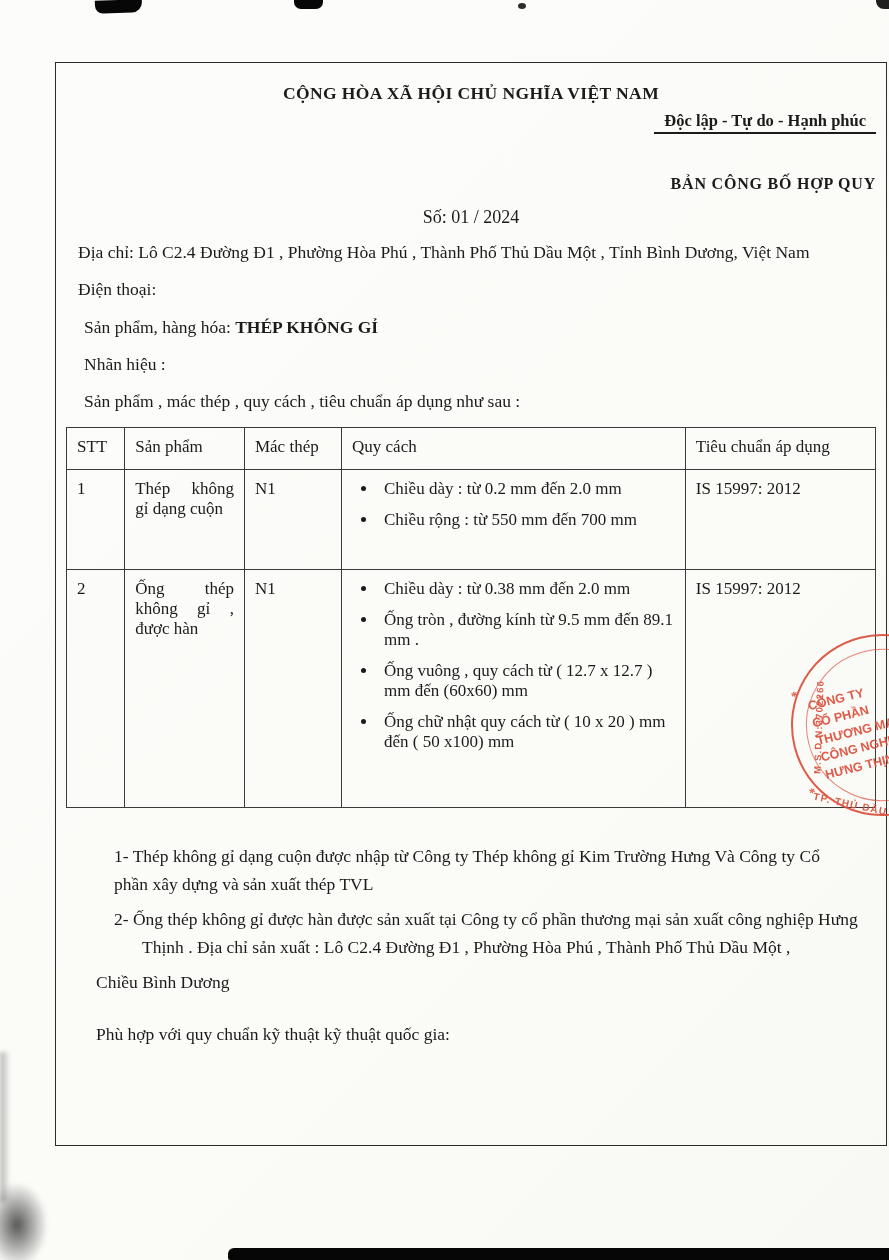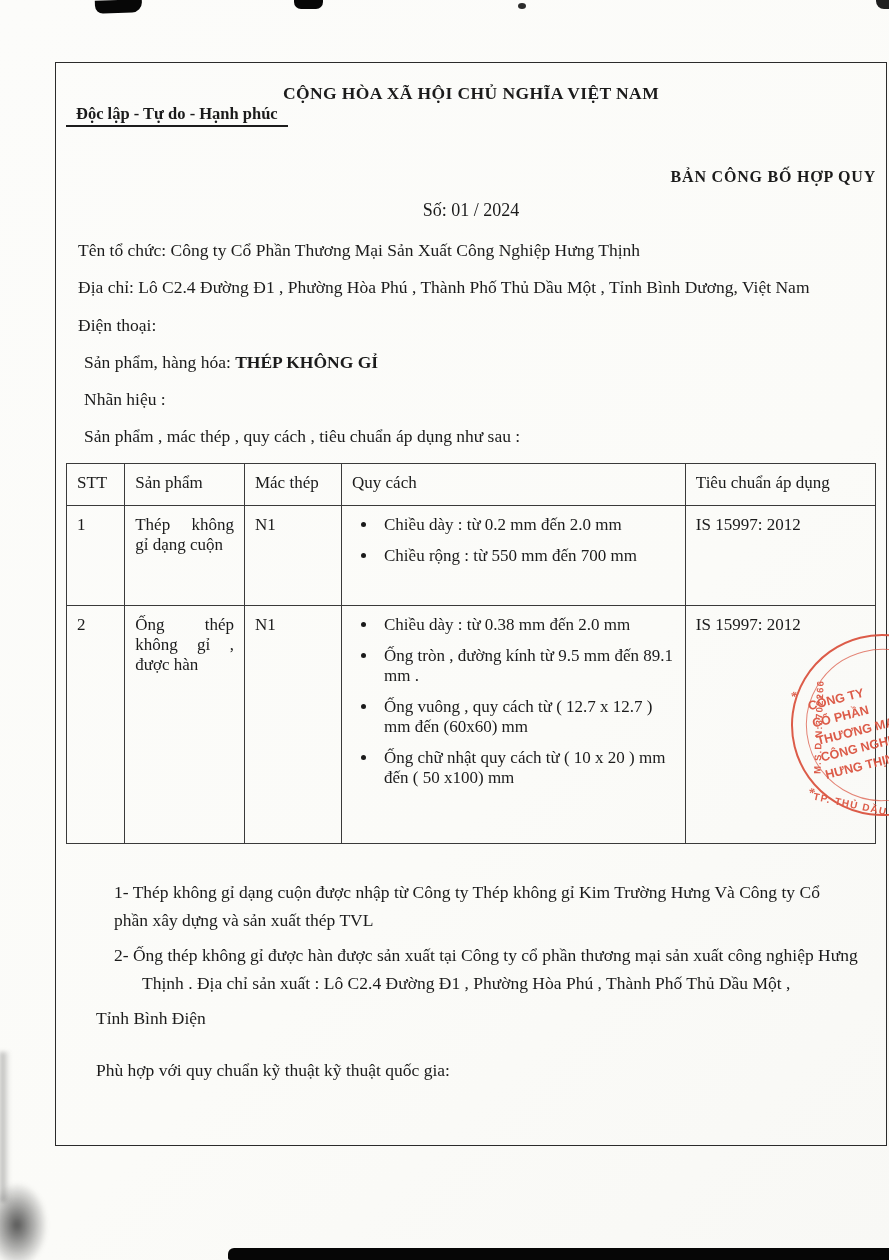--- a/index.html
+++ b/index.html
@@ -30,21 +30,21 @@
   
   .frame {
     position:absolute; left:55px; top:62px;
     width:832px; height:1084px;
     border:1.6px solid #2b2b2b;
     box-sizing:border-box;
     padding:14px 10px 0 10px;
   }
 
   .nat-line1 { text-align:center; font-weight:bold; font-size:17.5px; letter-spacing:.4px; margin-top:6px; }
-  .nat-line2 { text-align:left; font-weight:bold; font-size:16.5px; }
+  .nat-line2 { text-align:right; font-weight:bold; font-size:16.5px; margin-top:7px; }
   .motto-underline { border-bottom:2px solid #1c1c1c; padding:0 10px 2px 10px; }
 
   .doc-title { text-align:right; font-weight:bold; font-size:16px; letter-spacing:.8px; margin-top:44px; }
   .doc-number { text-align:center; font-size:18px; margin-top:14px; }
 
   .ln { font-size:17.5px; line-height:1.5; margin:11px 14px 0 12px; }
   .ln.first { margin-top:16px; }
   .ln.indent { margin-left:18px; }
   .bold { font-weight:bold; }
 
@@ -109,21 +109,20 @@
   <div class="frame">
 
     <div class="nat-line1">CỘNG HÒA XÃ HỘI CHỦ NGHĨA VIỆT NAM</div>
     <div class="nat-line2">
       <span class="motto-underline">Độc lập - Tự do - Hạnh phúc</span>
     </div>
 
     <div class="doc-title">BẢN CÔNG BỐ HỢP QUY</div>
     <div class="doc-number">Số: 01 / 2024</div>
 
-    <p class="ln first">Tên tổ chức: Công ty Cổ Phần Thương Mại Sản Xuất Công Nghiệp Hưng Thịnh</p>
     <p class="ln">Địa chỉ: Lô C2.4 Đường Đ1 , Phường Hòa Phú , Thành Phố Thủ Dầu Một , Tỉnh Bình Dương, Việt Nam</p>
     <p class="ln">Điện thoại:</p>
     <p class="ln indent"><span>Sản phẩm, hàng hóa: </span><span class="bold">THÉP KHÔNG GỈ</span></p>
     <p class="ln indent">Nhãn hiệu :</p>
     <p class="ln indent">Sản phẩm , mác thép , quy cách , tiêu chuẩn áp dụng như sau :</p>
 
     <table class="products">
       <colgroup>
         <col style="width:7.2%">
         <col style="width:14.8%">
@@ -166,21 +165,21 @@
             </ul>
           </td>
           <td>IS 15997: 2012</td>
         </tr>
       </tbody>
     </table>
 
     <div class="notes">
       <p class="note n1">1- Thép không gỉ dạng cuộn được nhập từ Công ty Thép không gỉ Kim Trường Hưng Và Công ty Cổ phần xây dựng và sản xuất thép TVL</p>
       <p class="note n2">2- Ống thép không gỉ được hàn được sản xuất tại Công ty cổ phần thương mại sản xuất công nghiệp Hưng Thịnh . Địa chỉ sản xuất : Lô C2.4 Đường Đ1 , Phường Hòa Phú , Thành Phố Thủ Dầu Một ,</p>
-      <p class="note n3">Tỉnh Bình Điện</p>
+      <p class="note n3">Chiều Bình Dương</p>
       <p class="note n4">Phù hợp với quy chuẩn kỹ thuật kỹ thuật quốc gia:</p>
     </div>
 
   </div>
 
   <div class="stamp">
     <div class="ring outer"></div>
     <div class="ring inner"></div>
     <div class="seal-arc msdn">M.S.D.N:3702266</div>
     <div class="seal-arc city">TP. THỦ DẦU MỘT</div>

